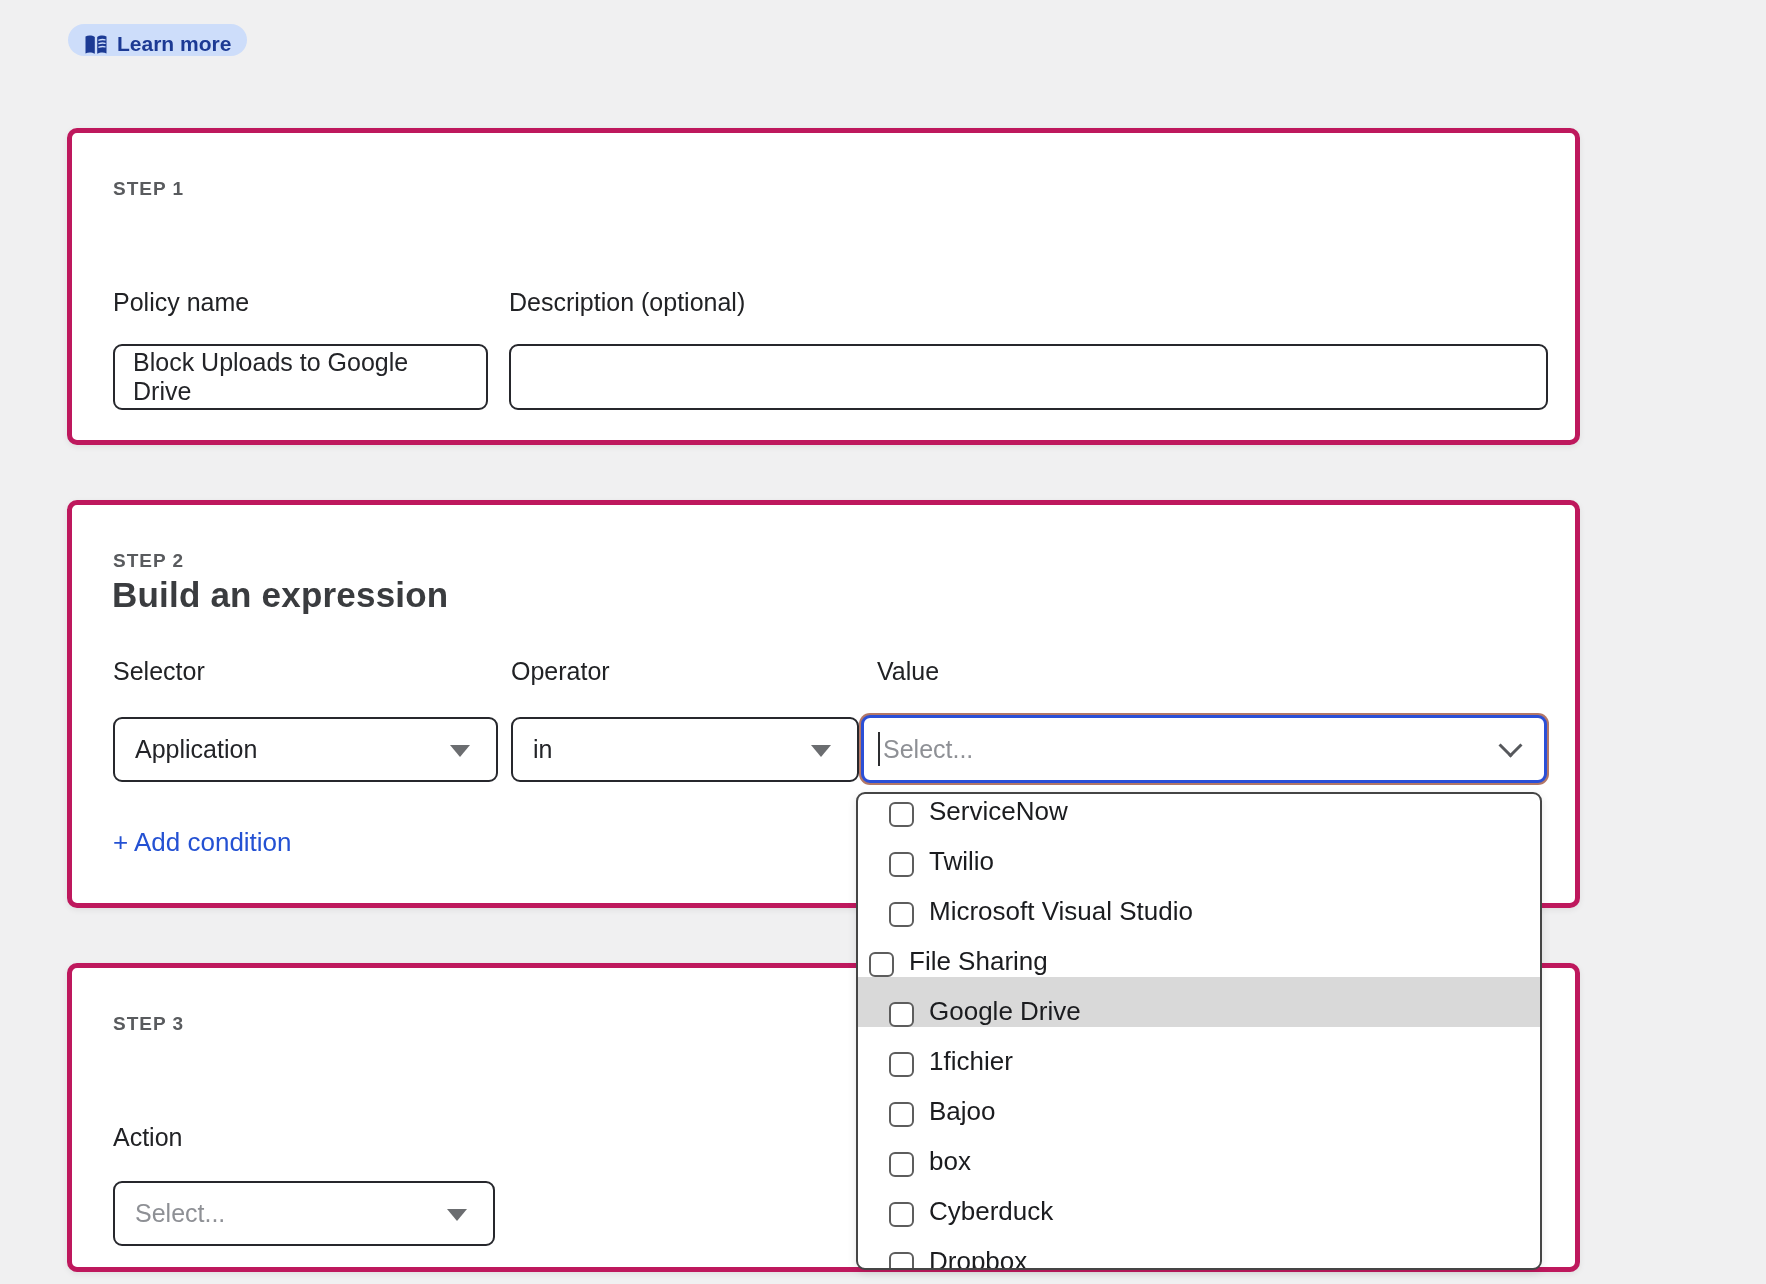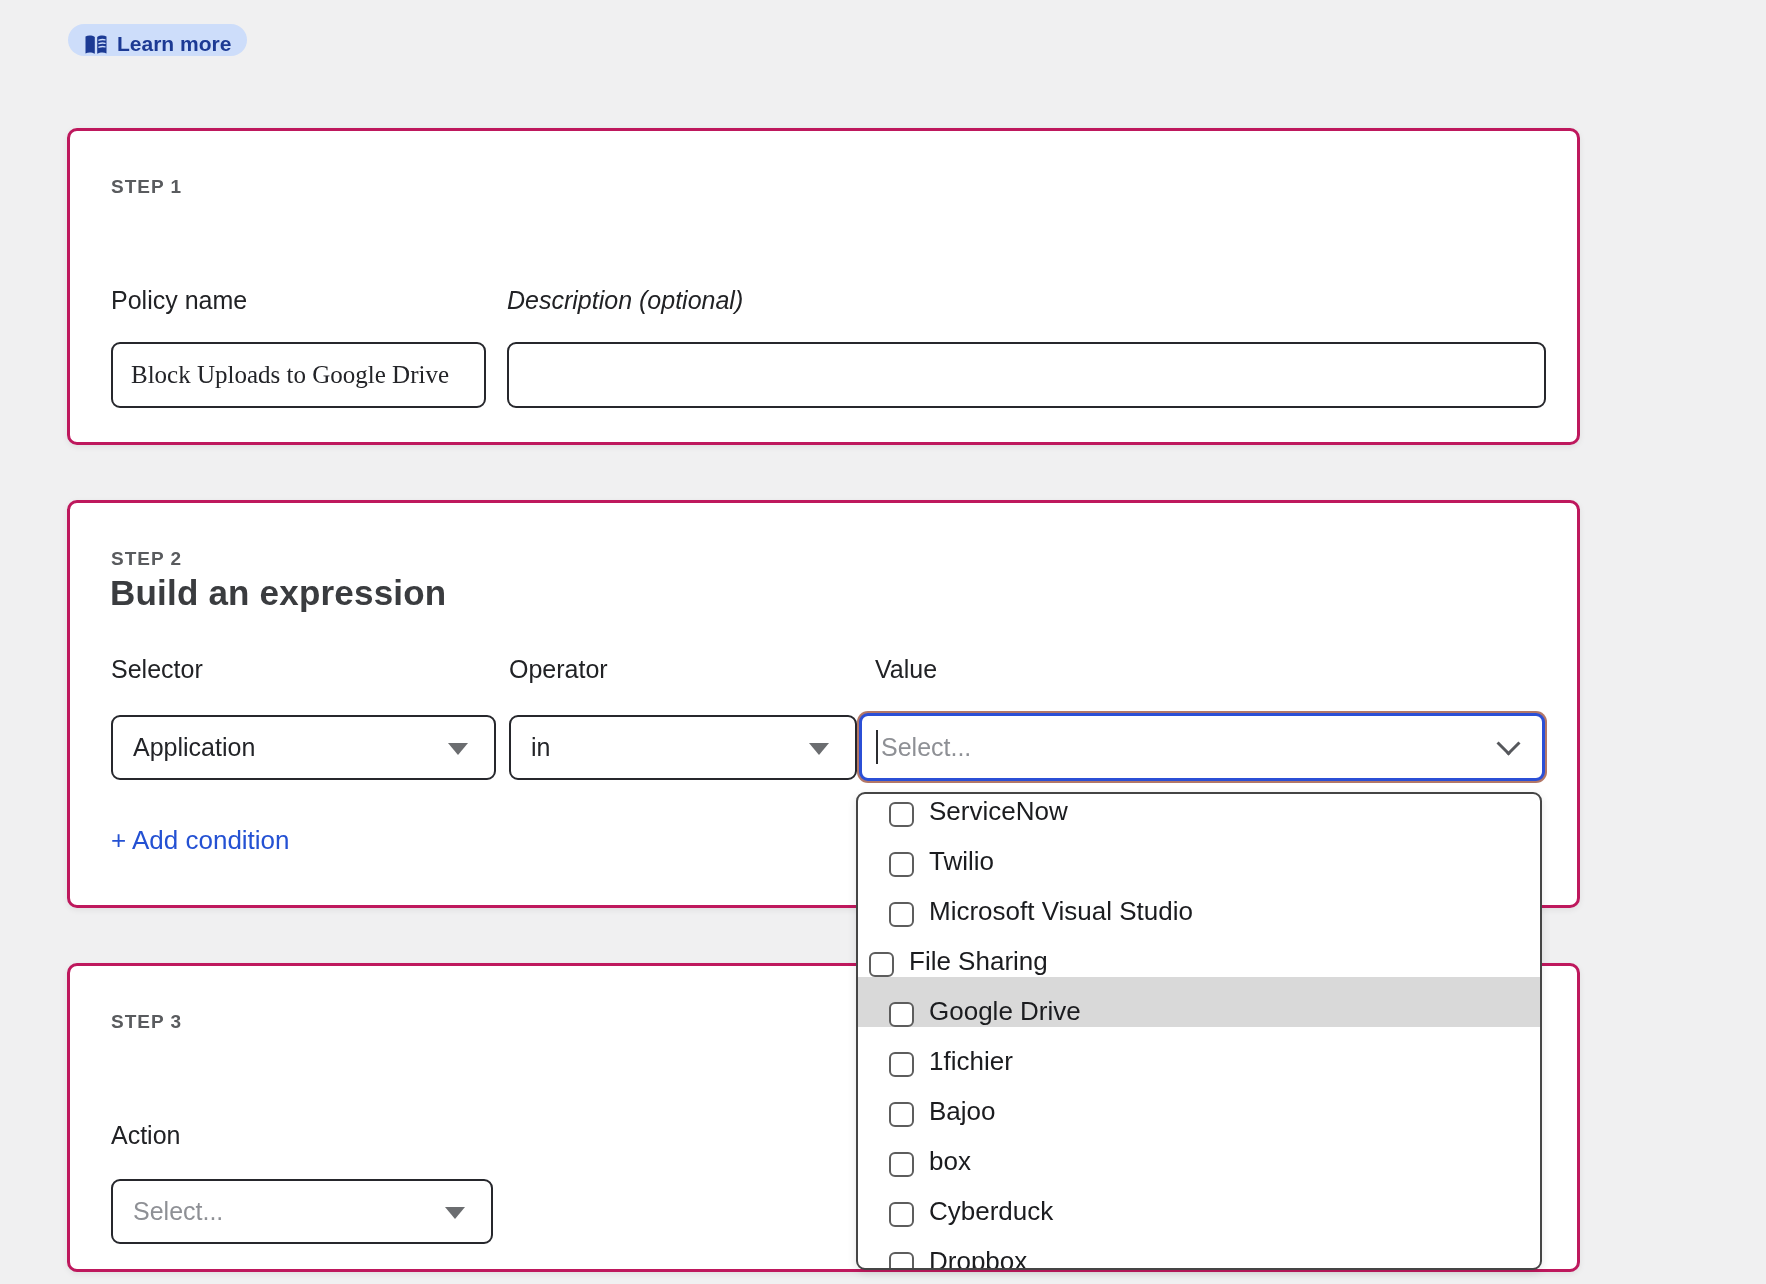--- a/index.html
+++ b/index.html
@@ -15,21 +15,21 @@
   .stage{position:relative; width:1766px; height:1284px; background:var(--page-bg); overflow:hidden;}
 
   
   .pill{position:absolute; left:68px; top:24px; height:32px; display:flex; align-items:flex-end;
     gap:9px; padding:0 16px; background:var(--pill-bg); border:none; border-radius:16px;
     color:var(--pill-text); font-size:21px; font-weight:600; cursor:pointer;}
   .pill svg{display:block;}
 
   
   .card{position:absolute; left:67px; width:1513px; background:var(--card-bg);
-    border:3px solid #be185d; border-radius:10px; box-shadow:0 2px 6px rgba(0,0,0,.07);}
+    border:5px solid #be185d; border-radius:10px; box-shadow:0 2px 6px rgba(0,0,0,.07);}
   .card-1{top:128px; height:317px;}
   .card-2{top:500px; height:408px;}
   .card-3{top:963px; height:309px;}
 
   .step-label{position:absolute; left:41px; top:45px; font-size:19px; font-weight:700;
     color:var(--step-gray); letter-spacing:1px;}
   .card-title{position:absolute; left:40px; top:70px; font-size:35px; font-weight:700;
     color:var(--heading); letter-spacing:.2px;}
   .field-label{position:absolute; font-size:25px; color:var(--label);}
 
@@ -38,24 +38,24 @@
     border-radius:9px; display:flex; align-items:center; padding:0 18px; font-size:25px;
     color:var(--text-dark); cursor:text;}
   .selbox{position:absolute; height:65px; background:#fff; border:2px solid var(--border-dark);
     border-radius:9px; display:flex; align-items:center; padding:0 20px; font-size:25px;
     color:var(--text-dark); cursor:pointer;}
   .tri{position:absolute; right:26px; top:50%; margin-top:-5px; width:0; height:0;
     border-left:10px solid transparent; border-right:10px solid transparent;
     border-top:12px solid var(--arrow-gray);}
 
   
-  .policy-input{left:41px; top:211px; width:375px;font-family:Liberation Serif, serif;}
+  .policy-input{left:41px; top:211px; width:375px;}
   .desc-input{left:437px; top:211px; width:1039px;}
   .lbl-policy{left:41px; top:155px;}
-  .lbl-desc{left:437px; top:155px;font-style:italic;}
+  .lbl-desc{left:437px; top:155px;}
 
   
   .lbl-selector{left:41px; top:152px;}
   .lbl-operator{left:439px; top:152px;text-align:center;}
   .lbl-value{left:805px; top:152px;}
   .selector-box{left:41px; top:212px; width:385px;}
   .operator-box{left:439px; top:212px; width:348px;}
   .value-box{left:789px; top:210px; width:686px; height:68px; background:#fff;
     border:3px solid var(--focus-blue); border-radius:9px; box-shadow:0 0 0 2px rgba(138,46,22,.65);
     display:flex; align-items:center; padding:0 14px; font-size:25px; cursor:text; position:absolute;}

